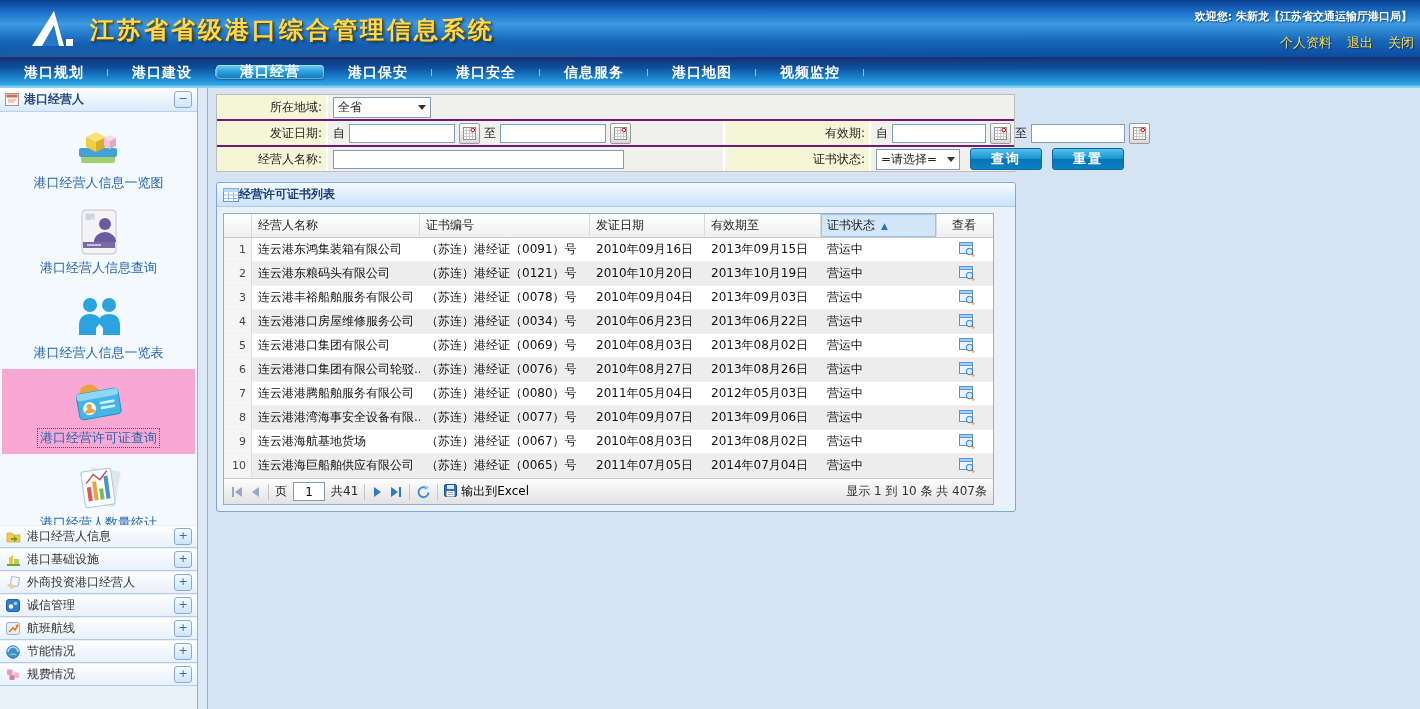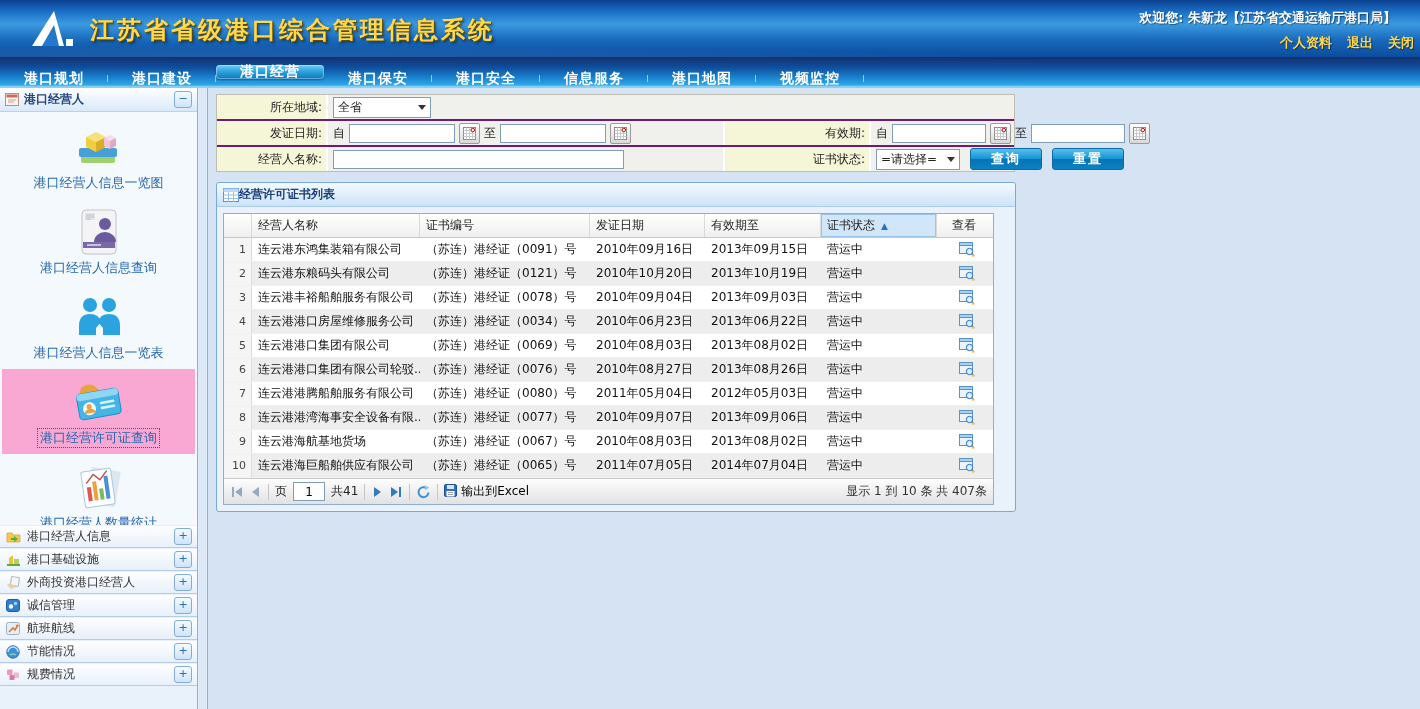--- a/index.html
+++ b/index.html
@@ -8,28 +8,28 @@
 
   
   .header{height:57px;position:relative;
     background:linear-gradient(180deg,#0a3f8f 0%,#1a6ec6 20%,#3b9ae0 42%,#1766b8 72%,#0c4c9e 100%);}
   .header::after{content:"";position:absolute;inset:0;pointer-events:none;
     background:radial-gradient(130% 90% at 18% 130%,rgba(255,255,255,.22),transparent 55%),
                radial-gradient(120% 70% at 75% -40%,rgba(255,255,255,.15),transparent 60%);}
   .logo{position:absolute;left:26px;top:7px;z-index:2;}
   .app-title{position:absolute;left:90px;top:14px;z-index:2;font-size:24px;font-weight:bold;
     color:#ffd84d;letter-spacing:3px;text-shadow:1px 1px 0 #5c4a00,2px 2px 3px rgba(0,0,0,.55);}
-  .welcome{position:absolute;right:24px;top:9px;z-index:2;color:#fff;font-size:13px;font-weight:bold;
+  .welcome{position:absolute;right:8px;top:9px;z-index:2;color:#fff;font-size:11px;font-weight:bold;
     text-shadow:1px 1px 1px rgba(0,0,0,.45);}
   .header-links{position:absolute;right:6px;top:34px;z-index:2;display:flex;gap:15px;}
-  .hl{color:#ffd84d;font-size:13px;font-weight:bold;text-decoration:none;cursor:pointer;
+  .hl{color:#ffd84d;font-size:13px;font-weight:normal;text-decoration:none;cursor:pointer;
     text-shadow:1px 1px 1px rgba(0,0,0,.45);}
 
   
-  .nav{height:31px;display:flex;align-items:flex-end;
+  .nav{height:31px;display:flex;align-items:center;
     background:linear-gradient(180deg,#15306e 0%,#0e4f9e 34%,#1b85cf 68%,#2fa7e6 90%,#9fdcf6 97%,#6fc2ea 100%);}
   .nav-tab{width:108px;display:flex;align-items:center;justify-content:center;color:#fff;
     font-size:14px;font-weight:bold;letter-spacing:1px;cursor:pointer;position:relative;}
   .nav-tab::after{content:"";position:absolute;right:0;top:5px;bottom:6px;width:1px;background:rgba(255,255,255,.55);}
   .nav-tab.active{align-self:center;height:14px;border-radius:4px;margin-top:-2px;
     background:linear-gradient(180deg,#6fd0f5 0%,#2ea3e0 45%,#0d77bb 100%);
     box-shadow:inset 0 0 0 1px rgba(255,255,255,.35),0 1px 2px rgba(0,0,0,.3);}
   .nav-tab.active::after{display:none;}
 
   

